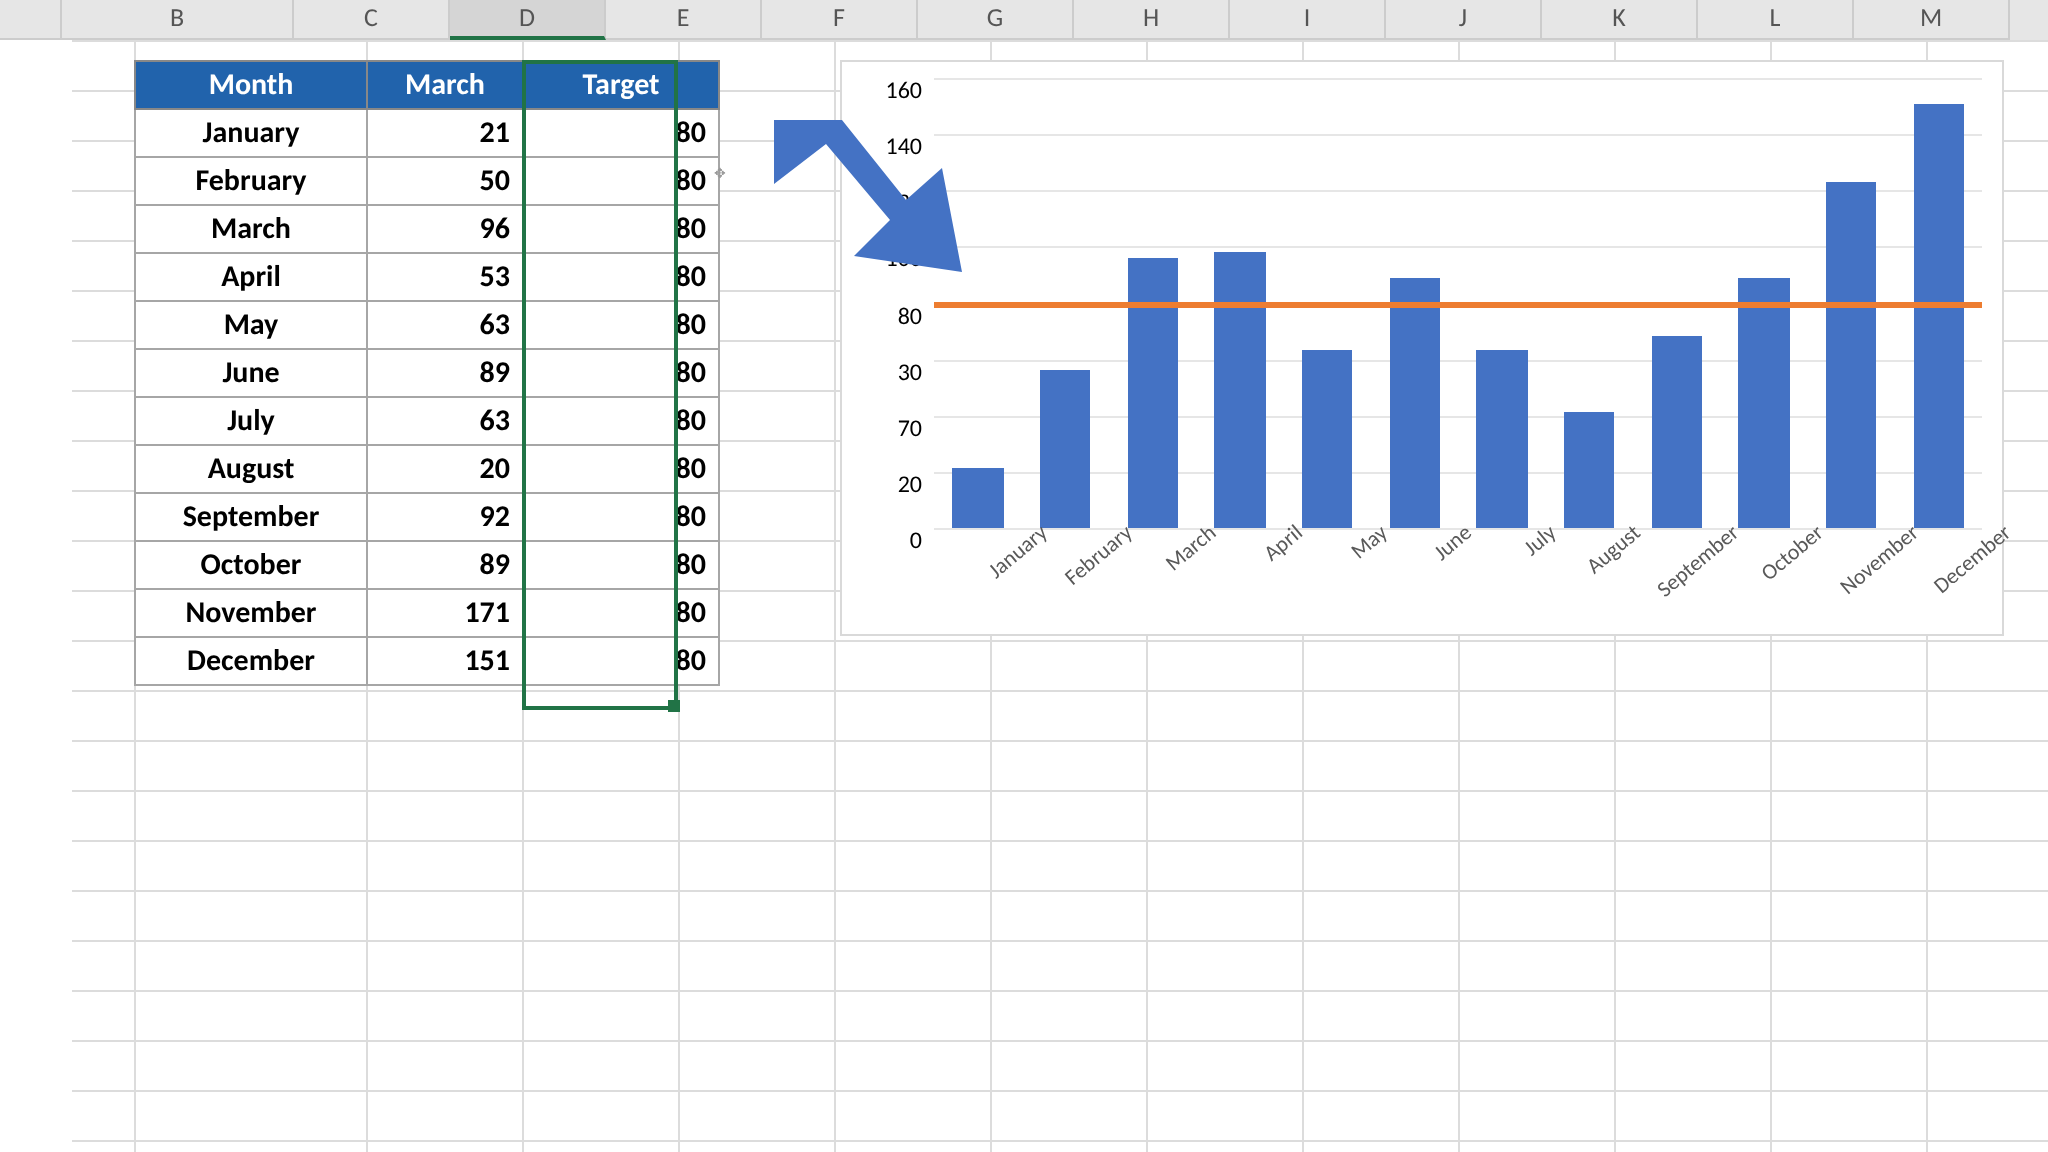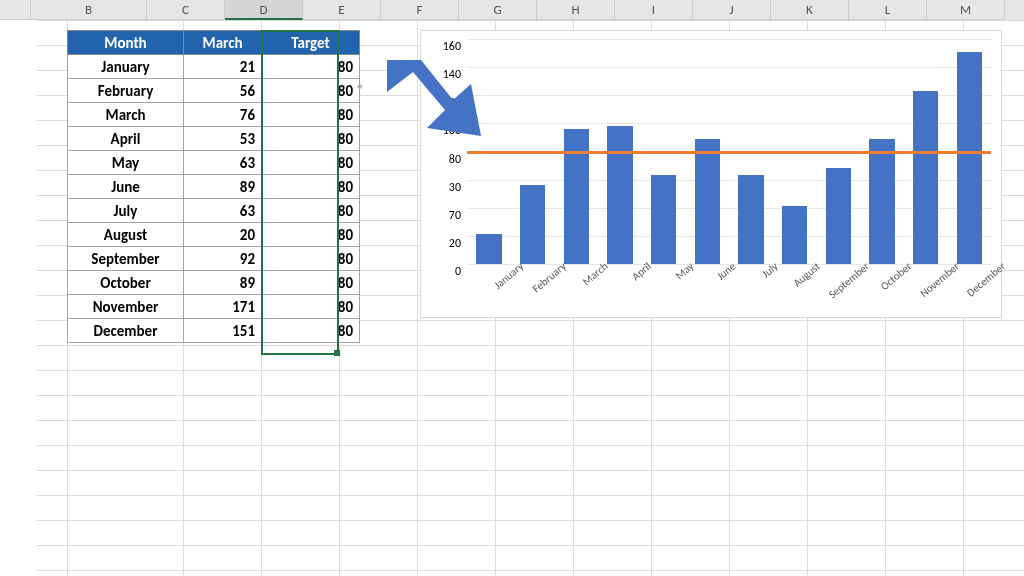--- a/index.html
+++ b/index.html
@@ -227,26 +227,26 @@
           </tr>
         </thead>
         <tbody>
           <tr>
             <td class="month">January</td>
             <td class="num">21</td>
             <td class="num">80</td>
           </tr>
           <tr>
             <td class="month">February</td>
-            <td class="num">56</td>
+            <td class="num">50</td>
             <td class="num">80</td>
           </tr>
           <tr>
             <td class="month">March</td>
-            <td class="num">76</td>
+            <td class="num">96</td>
             <td class="num">80</td>
           </tr>
           <tr>
             <td class="month">April</td>
             <td class="num">53</td>
             <td class="num">80</td>
           </tr>
           <tr>
             <td class="month">May</td>
             <td class="num">63</td>

